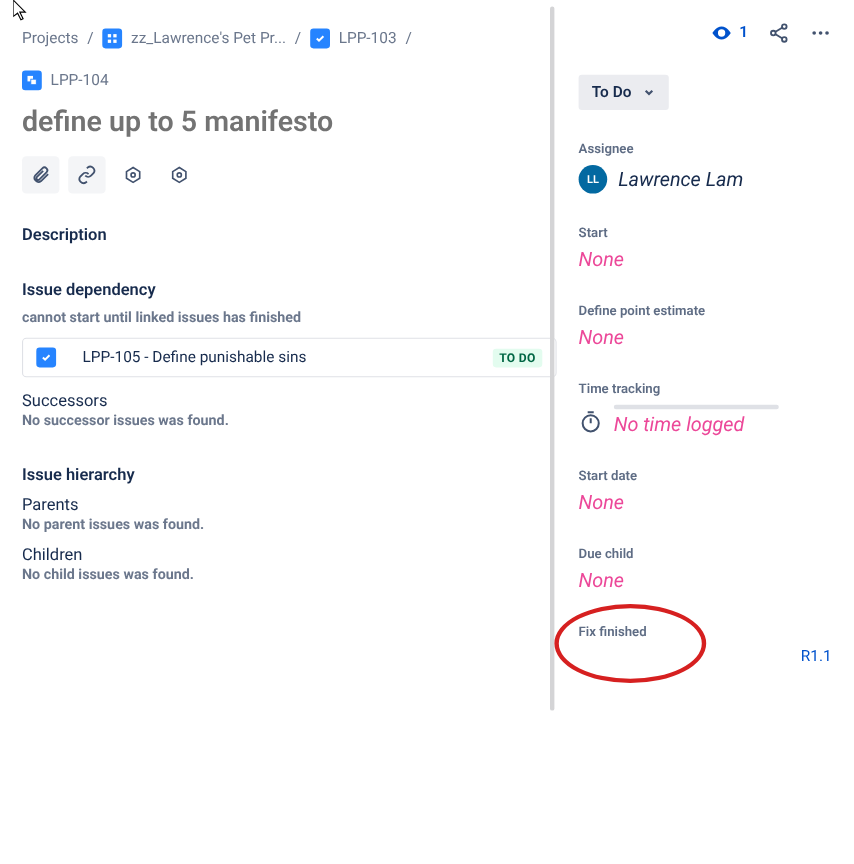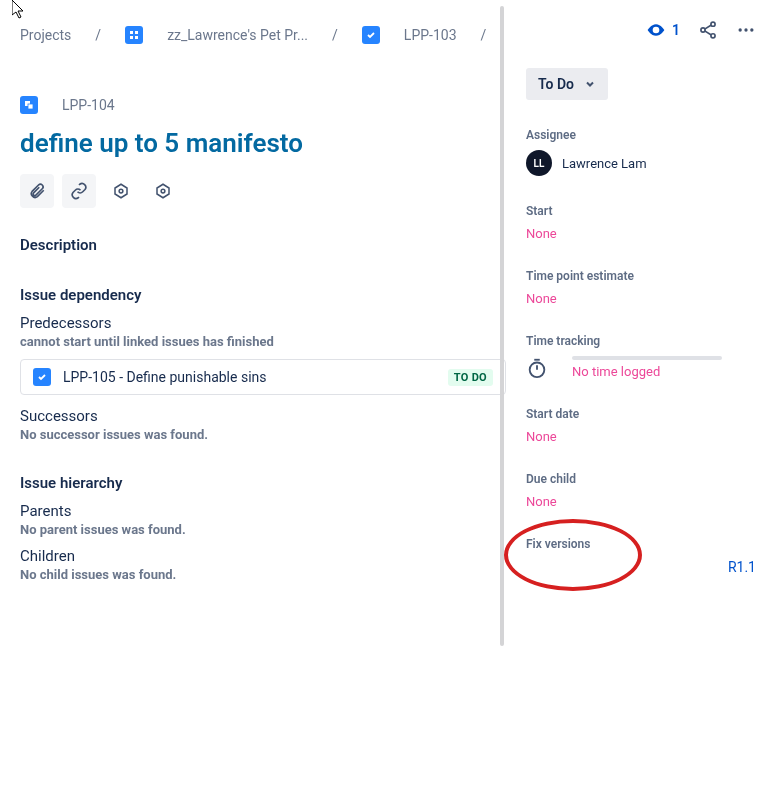--- a/index.html
+++ b/index.html
@@ -43,21 +43,21 @@
     width: 4px;
     height: 640px;
     background: #d4d4d6;
     border-radius: 3px;
   }
   
   .breadcrumbs {
     display: flex;
     flex-wrap: wrap;
     align-items: center;
-    gap: 24px;
+    gap: 8px;
     color: #6B778C;
     font-size: 14px;
     margin-bottom: 14px;
   }
   .breadcrumbs a { color: #6B778C; text-decoration: none; }
   .bc-sep { color: #6B778C; }
   .bc-icon {
     width: 18px;
     height: 18px;
     border-radius: 3px;
@@ -68,21 +68,21 @@
     color: #fff;
     background: #2684FF;
   }
   .bc-icon.proj { background: #2684FF; }
   .bc-icon.task { background: #2684FF; }
   .bc-icon.subtask { background: #2684FF; }
   h1.issue-title {
     font-size: 26px;
     font-weight: 600;
     margin: 6px 0 16px 0;
-    color: #0369a1;
+    color: #737373;
   }
   .action-row {
     display: flex;
     gap: 8px;
     margin-bottom: 28px;
   }
   .icon-btn {
     width: 34px;
     height: 34px;
     border-radius: 4px;
@@ -115,21 +115,21 @@
     font-size: 13px;
     margin-bottom: 10px;
     font-weight: bold;
   }
   .linked-issue {
     border: 1px solid #DFE1E6;
     border-radius: 4px;
     display: flex;
     align-items: center;
     padding: 8px 12px;
-    gap: 12px;
+    gap: 24px;
     margin-bottom: 12px;
   }
   .linked-issue .li-icon {
     width: 18px;
     height: 18px;
     border-radius: 3px;
     background: #2684FF;
     display: flex;
     align-items: center;
     justify-content: center;
@@ -179,45 +179,46 @@
     margin-bottom: 28px;
   }
   .field-group { margin-bottom: 28px; }
   .field-label {
     font-size: 12px;
     font-weight: 600;
     color: #5E6C84;
     margin-bottom: 8px;
   }
   .field-value {
-    font-size: 13px;
-    color: #172B4D;
+    font-size: 18px;
+    color: #172B4D;
+    font-style: italic;
   }
   .field-value.muted { color: #ec4899; }
   .assignee-row {
     display: flex;
     align-items: center;
     gap: 10px;
   }
   .avatar {
     width: 26px;
     height: 26px;
     border-radius: 50%;
-    background: #0f172a;
+    background: #0369a1;
     color: #fff;
     font-size: 10px;
     font-weight: 600;
     display: flex;
     align-items: center;
     justify-content: center;
   }
   .time-tracking {
     display: flex;
     align-items: center;
-    gap: 24px;
+    gap: 10px;
   }
   .time-bar {
     height: 4px;
     background: #DFE1E6;
     border-radius: 2px;
     width: 150px;
     margin-bottom: 4px;
   }
   .fix-link { color: #0052CC; font-size: 14px; text-align: right; }
   .highlight-ellipse {
@@ -297,21 +298,20 @@
           </svg>
       </div>
     </div>
 
     <div class="block">
       <div class="section-heading">Description</div>
     </div>
 
     <div class="block">
       <div class="section-heading">Issue dependency</div>
-      <div class="sub-label">Predecessors</div>
       <div class="sub-hint">cannot start until linked issues has finished</div>
       <div class="linked-issue">
         <span class="li-icon">
           <svg width="10" height="10" viewBox="0 0 10 10">
               <path d="M2 5 L4 7 L8 3" stroke="#fff" stroke-width="1.8" fill="none"></path>
             </svg>
         </span>
         <span class="li-text">LPP-105 - Define punishable sins</span>
         <span class="status-lozenge todo">TO DO</span>
       </div>
@@ -371,21 +371,21 @@
         <span class="field-value">Lawrence Lam</span>
       </div>
     </div>
 
     <div class="field-group">
       <div class="field-label">Start</div>
       <div class="field-value muted">None</div>
     </div>
 
     <div class="field-group">
-      <div class="field-label">Time point estimate</div>
+      <div class="field-label">Define point estimate</div>
       <div class="field-value muted">None</div>
     </div>
 
     <div class="field-group">
       <div class="field-label">Time tracking</div>
       <div class="time-tracking">
         <svg width="22" height="22" viewBox="0 0 24 24" fill="none" stroke="#42526E" stroke-width="2">
             <circle cx="12" cy="14" r="8"></circle>
             <line x1="12" y1="14" x2="12" y2="9"></line>
             <line x1="9" y1="3" x2="15" y2="3"></line>
@@ -401,19 +401,19 @@
       <div class="field-label">Start date</div>
       <div class="field-value muted">None</div>
     </div>
 
     <div class="field-group">
       <div class="field-label">Due child</div>
       <div class="field-value muted">None</div>
     </div>
 
     <div class="field-group" style="position:relative;">
-      <div class="field-label">Fix versions</div>
+      <div class="field-label">Fix finished</div>
       <div class="fix-link">R1.1</div>
       <div class="highlight-ellipse" style="top:-18px; left:-22px;"></div>
     </div>
 
   </div>
 </div>
 
 </body></html>

